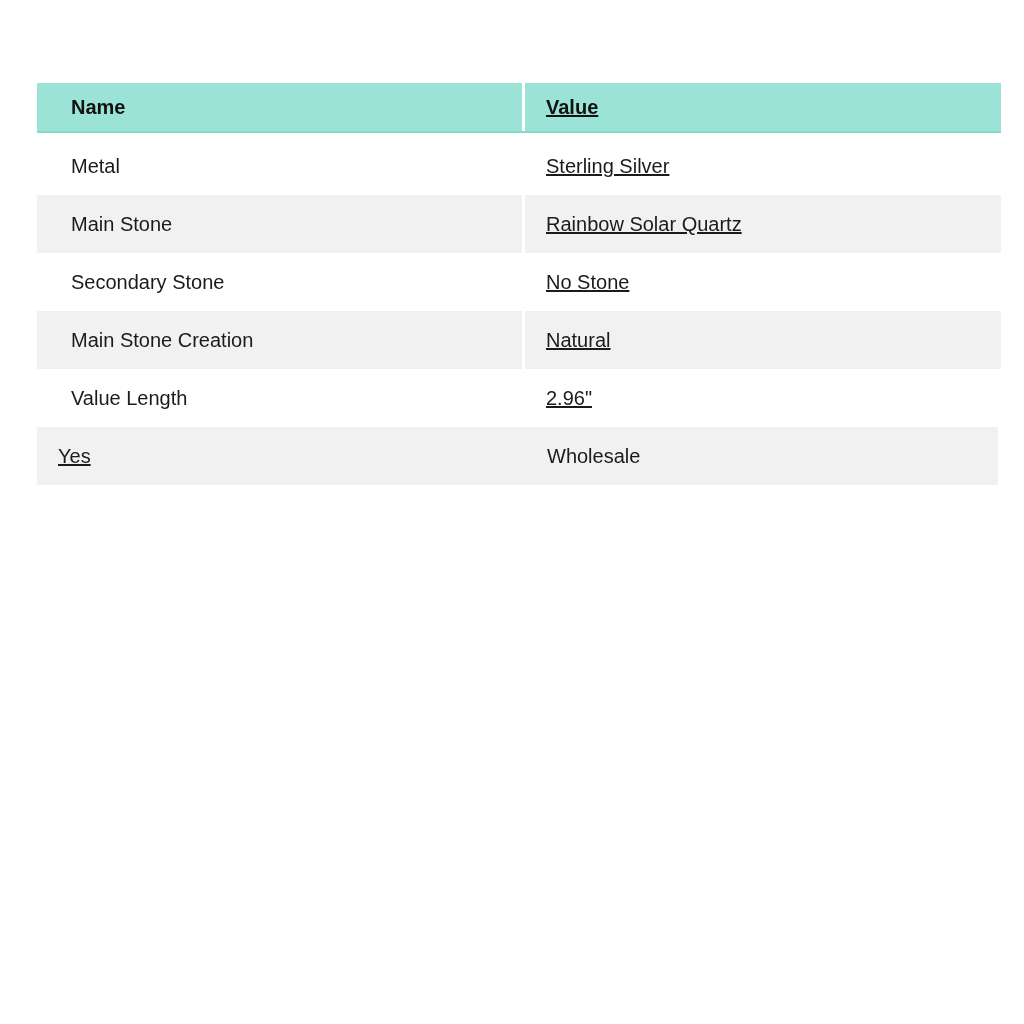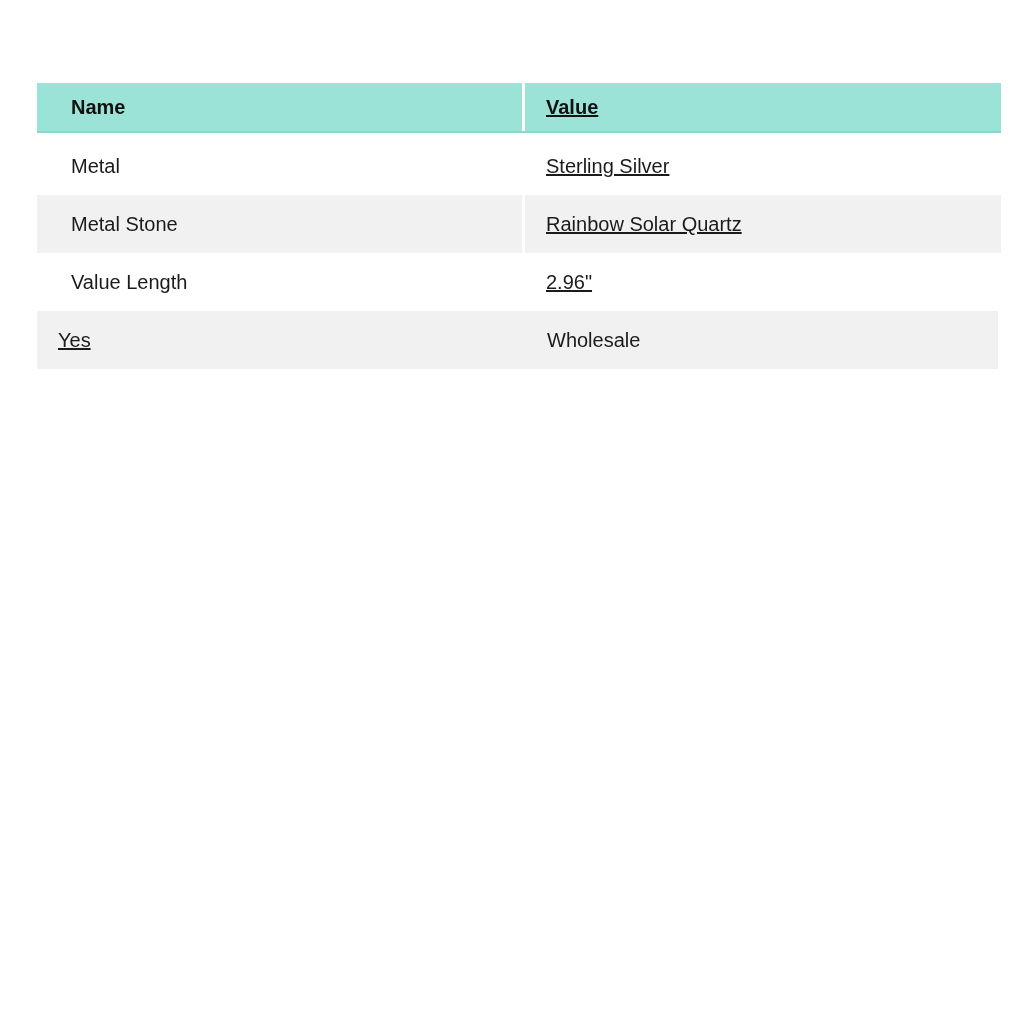--- a/index.html
+++ b/index.html
@@ -75,25 +75,33 @@
     <div class="cell value-cell">Value</div>
   </div>
 
   <div class="row body-row">
     <div class="cell name-cell">Metal</div>
     <div class="cell value-cell">Sterling Silver</div>
   </div>
 
 
   <div class="row body-row">
-    <div class="cell name-cell">Metal Stone</div>
+    <div class="cell name-cell">Main Stone</div>
     <div class="cell value-cell">Rainbow Solar Quartz</div>
   </div>
 
+  <div class="row body-row">
+    <div class="cell name-cell">Secondary Stone</div>
+    <div class="cell value-cell">No Stone</div>
+  </div>
 
+  <div class="row body-row">
+    <div class="cell name-cell">Main Stone Creation</div>
+    <div class="cell value-cell">Natural</div>
+  </div>
 
   <div class="row body-row">
     <div class="cell name-cell">Value Length</div>
     <div class="cell value-cell">2.96"</div>
   </div>
 
 
   <div class="row body-row">
     <div class="cell value-cell">Yes</div>
     <div class="cell name-cell">Wholesale</div>

